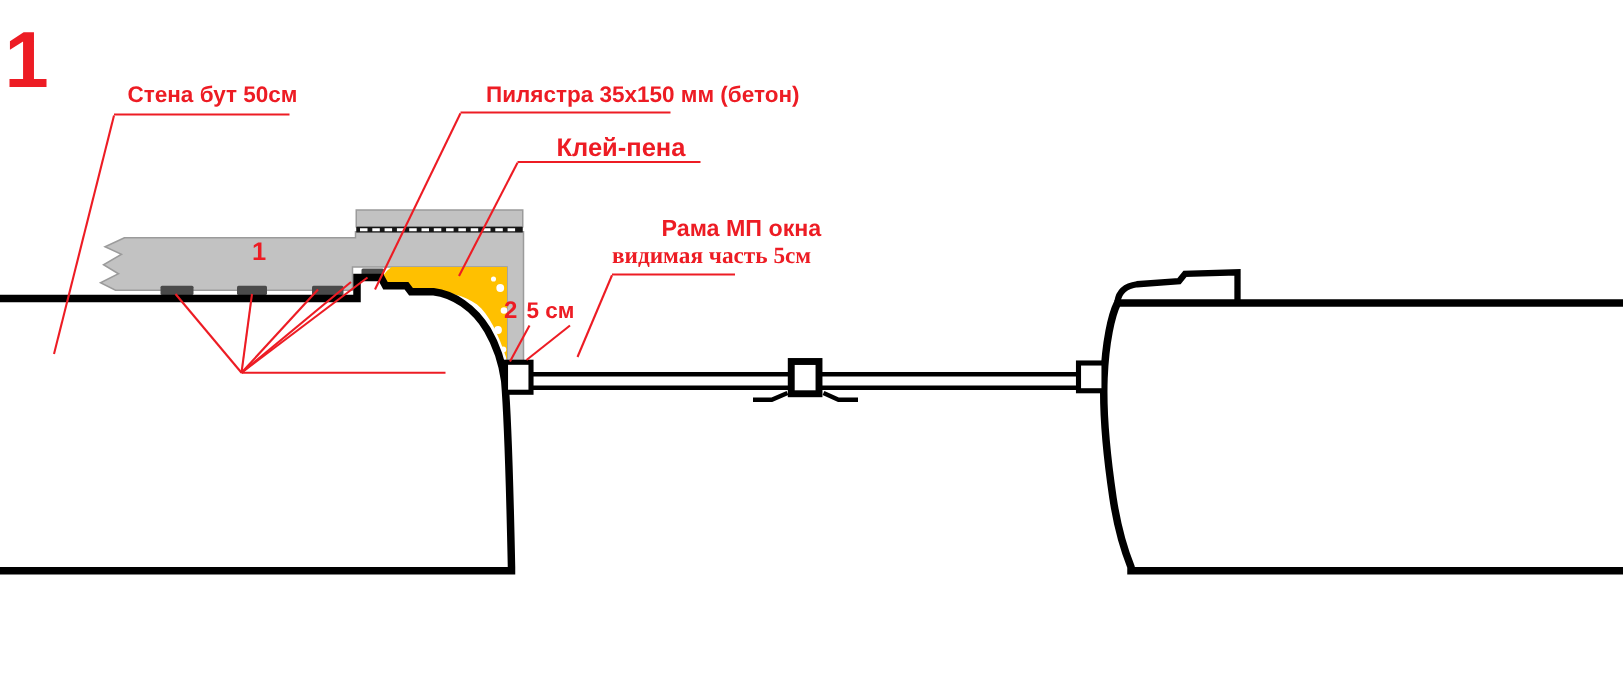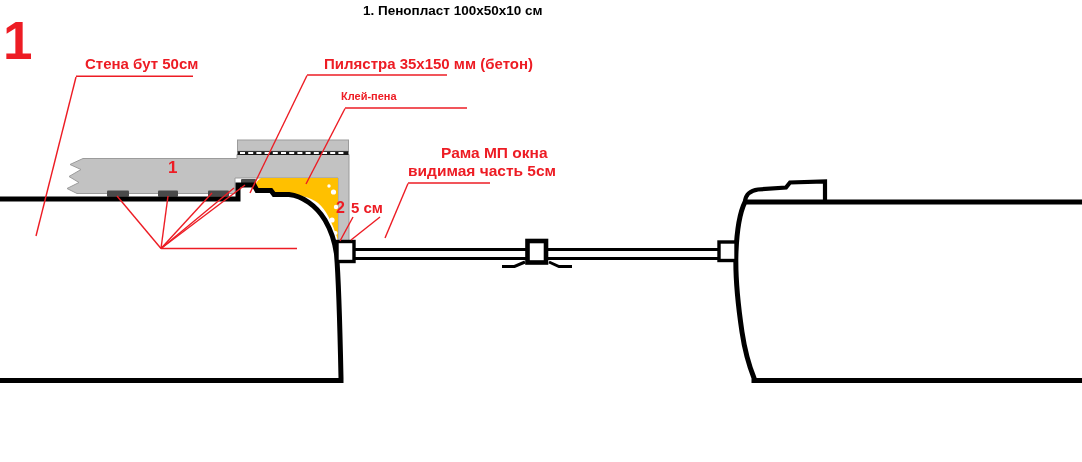--- a/index.html
+++ b/index.html
@@ -10,23 +10,23 @@
   .stage{
     position:relative;width:1082px;height:462px;background:var(--bg);
     font-family:"Liberation Sans", sans-serif;overflow:hidden;
   }
   .stage svg{position:absolute;left:0;top:0;}
   .lbl{position:absolute;font-weight:bold;color:var(--red);white-space:nowrap;line-height:1.1;}
   .fig1{left:3px;top:14px;font-size:53px;line-height:1;}
   .notes{left:363px;top:4px;font-size:13.5px;font-weight:bold;color:var(--ink);line-height:14px;white-space:nowrap;position:absolute;}
   .lbl-wall{left:85px;top:56px;font-size:15px;}
   .lbl-pil{left:324px;top:56px;font-size:15px;}
-  .lbl-glue{left:341px;top:90px;font-size:11px;text-align:center;}
+  .lbl-glue{left:371px;top:90px;font-size:17px;text-align:center;}
   .lbl-frame1{left:417px;top:144px;font-size:15.5px;margin-left:24px;}
-  .lbl-frame2{left:408px;top:162px;font-size:15.5px;}
+  .lbl-frame2{left:408px;top:162px;font-size:15.5px;font-family:Liberation Serif, serif;}
   .lbl-ans{left:177px;top:228px;font-size:16.5px;}
   .mark1{left:168px;top:159px;font-size:17px;}
   .mark2{left:336px;top:199px;font-size:16px;}
   .dim5{left:351px;top:200px;font-size:15px;}
 
   .blk{stroke:var(--ink);stroke-width:5;fill:none;}
   .blk4{stroke:var(--ink);stroke-width:4.2;fill:none;}
   .rail{stroke:var(--ink);stroke-width:3;fill:none;}
   .fbox{fill:#fff;stroke:var(--ink);}
   .grayfill{fill:var(--gray);stroke:var(--grayline);stroke-width:1;}
@@ -94,21 +94,20 @@
     <line class="redln" x1="161" y1="248.5" x2="117" y2="196"></line>
     <line class="redln" x1="161" y1="248.5" x2="168" y2="196"></line>
     <line class="redln" x1="161" y1="248.5" x2="212" y2="193"></line>
     <line class="redln" x1="161" y1="248.5" x2="234" y2="188"></line>
     <line class="redln" x1="161" y1="248.5" x2="245" y2="185"></line>
   </svg>
 
   <div class="lbl fig1">1</div>
 
   <div class="notes">
-    <div>1. Пенопласт 100х50х10 см</div>
   </div>
 
   <div class="lbl lbl-wall">Стена бут 50см</div>
   <div class="lbl lbl-pil">Пилястра 35х150 мм (бетон)</div>
   <div class="lbl lbl-glue">Клей-пена</div>
   <div class="lbl lbl-frame1">Рама МП окна</div>
   <div class="lbl lbl-frame2">видимая часть 5см</div>
   <div class="lbl mark1">1</div>
   <div class="lbl mark2">2</div>
   <div class="lbl dim5">5 см</div>

